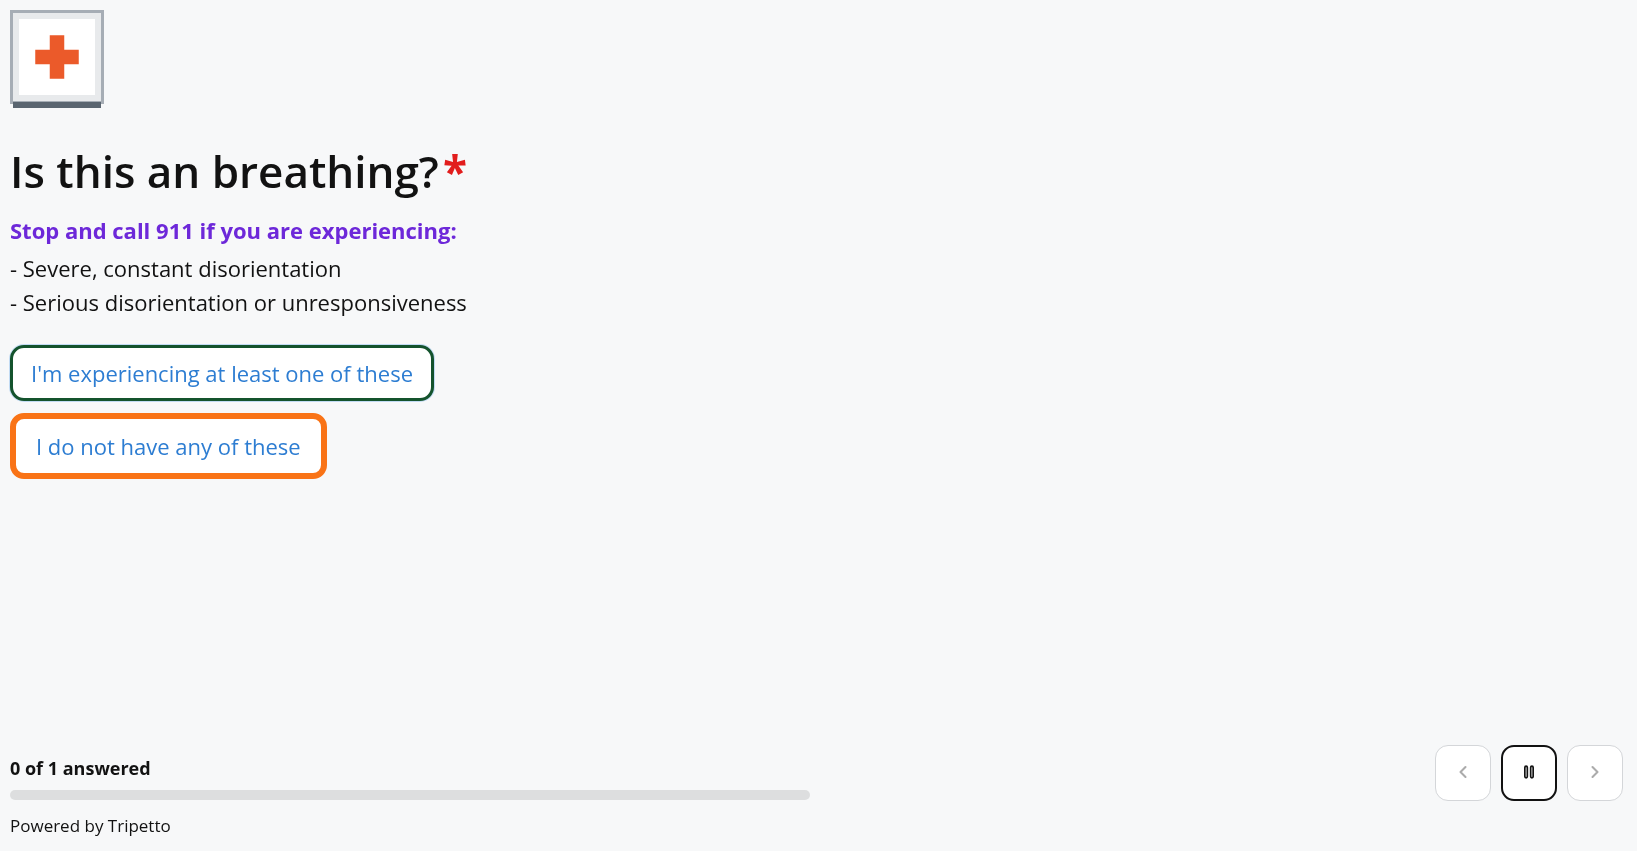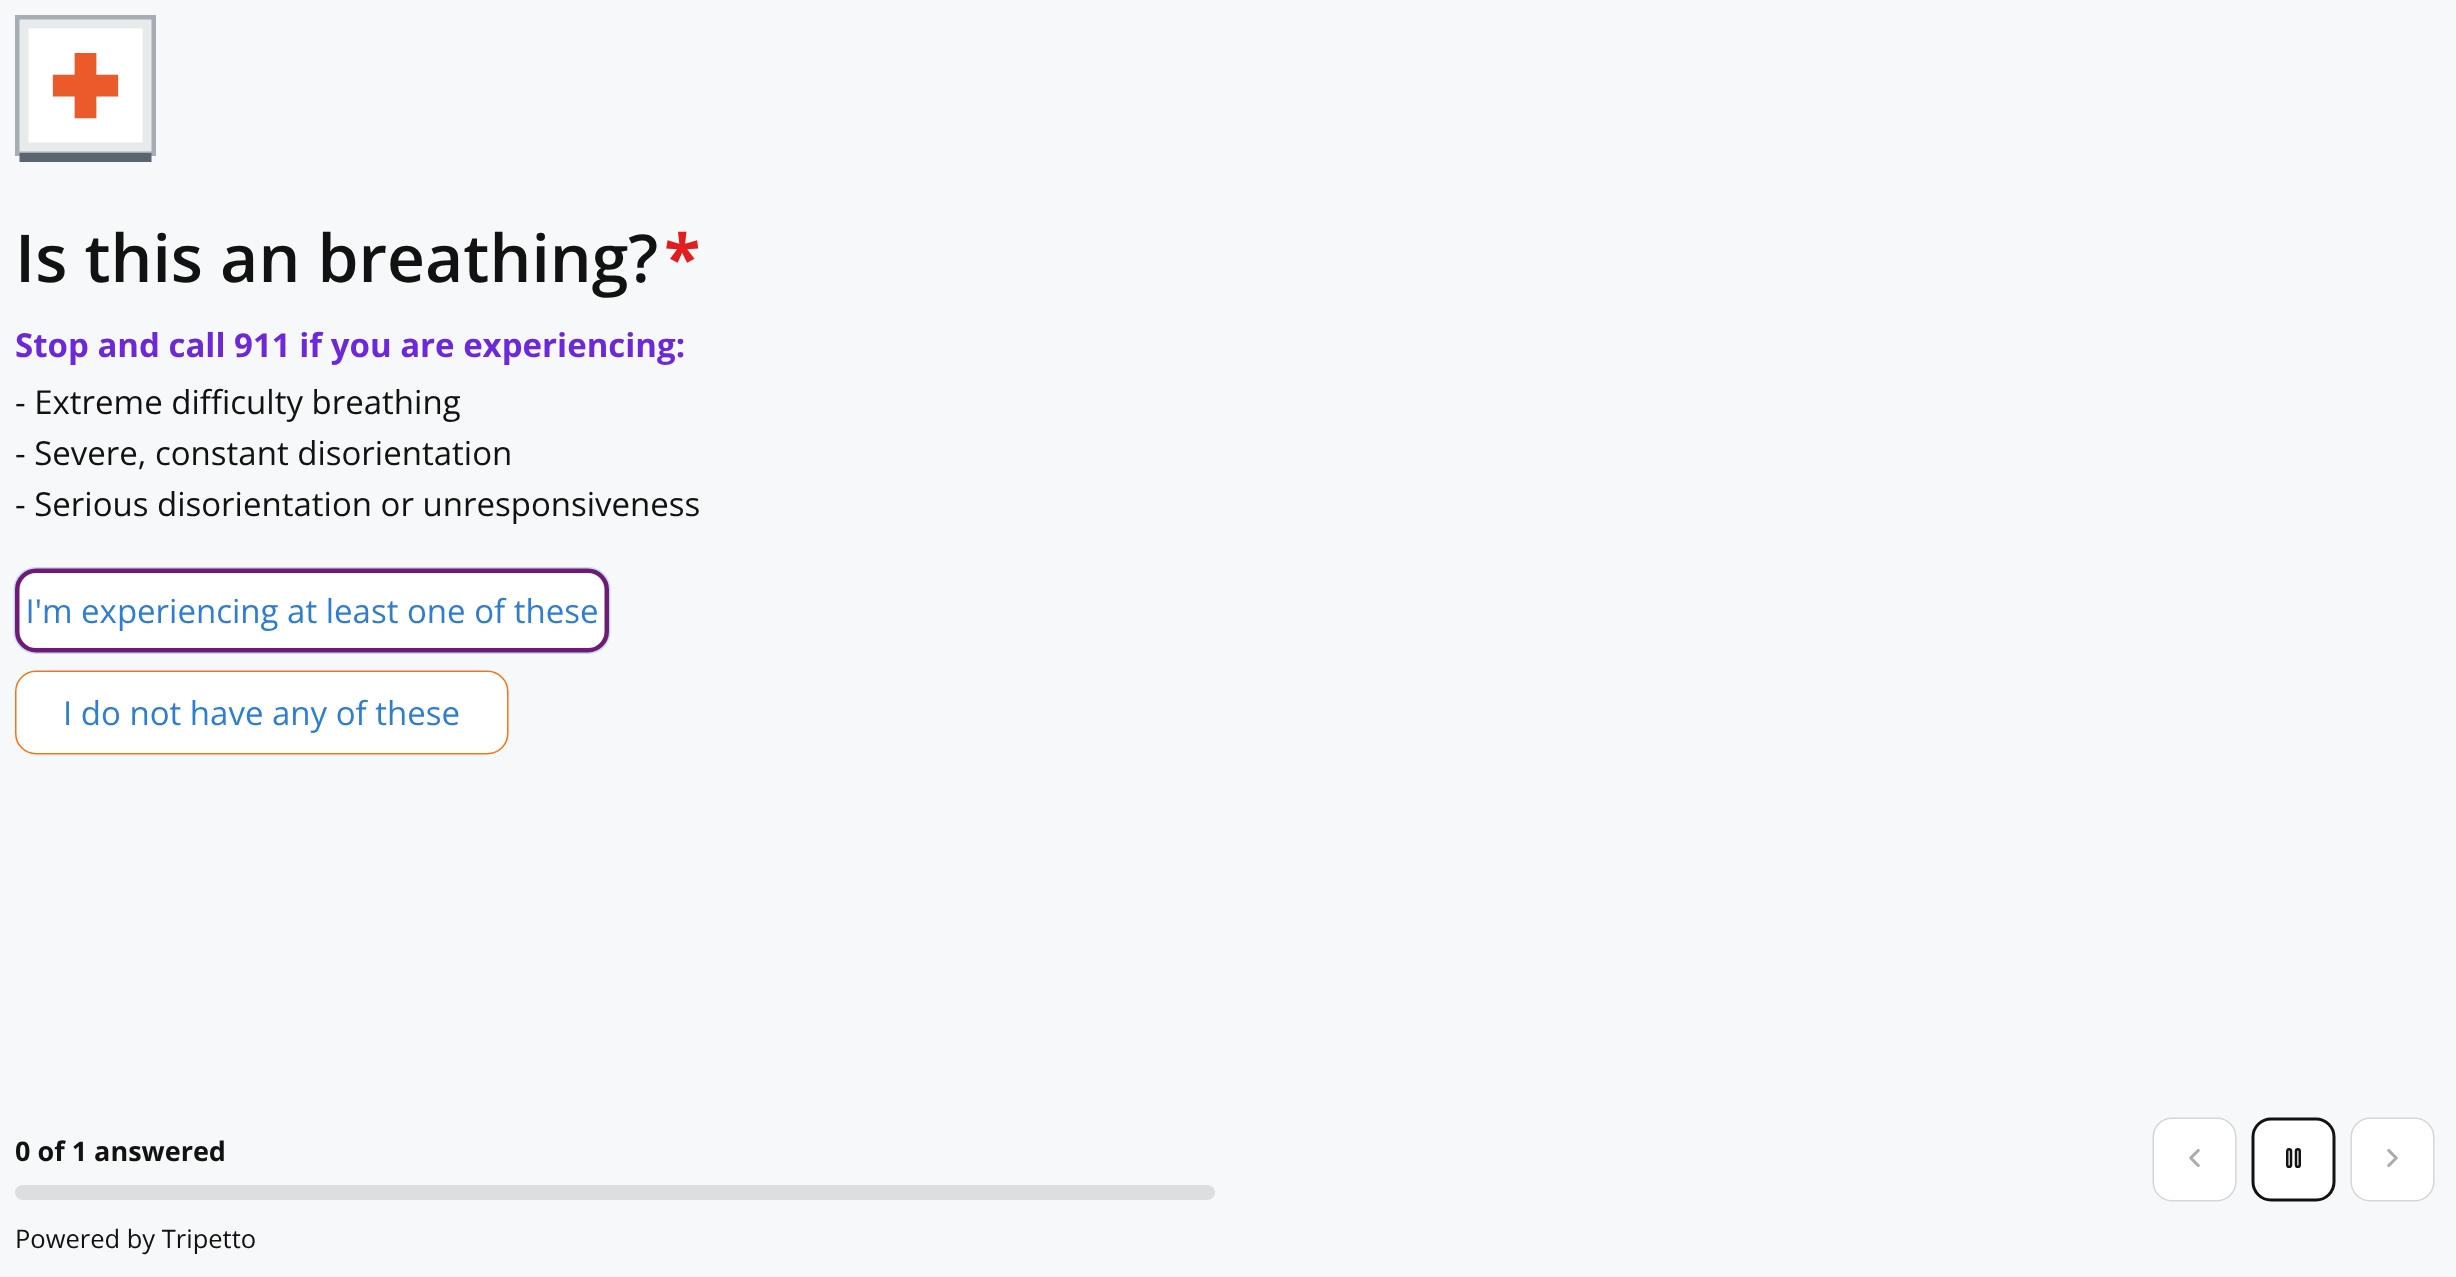--- a/index.html
+++ b/index.html
@@ -74,33 +74,33 @@
     }
     .options {
       margin-top: 26px;
       display: flex;
       flex-direction: column;
       align-items: flex-start;
       gap: 12px;
     }
     .option-btn {
       background: #ffffff;
-      border: 1px solid #f97316;
+      border: 6px solid #f97316;
       color: #2d7dd2;
       font-size: 22px;
       font-weight: 400;
-      padding: 12px 31px;
+      padding: 12px 20px;
       border-radius: 14px;
       cursor: pointer;
       font-family: inherit;
     }
     .option-btn.focused {
-      border: 3px solid #701a75;
+      border: 3px solid #14532d;
       box-shadow: 0 0 0 1px rgba(74,151,232,0.3);
-      padding: 10px 4px;
+      padding: 10px 18px;
     }
     .footer-bar {
       position: absolute;
       left: 0;
       right: 4px;
       bottom: 0;
       padding: 10px 10px 14px 10px;
     }
     .progress-text {
       font-size: 18px;
@@ -161,21 +161,20 @@
     <div class="medical-icon-shadow"></div>
   </div>
 
   <h1 class="question-title">
     <span>Is this an breathing?</span><span class="required-mark">*</span>
   </h1>
 
   <div class="subheading">Stop and call 911 if you are experiencing:</div>
 
   <div class="bullets">
-    <div class="bullet-line">- Extreme difficulty breathing</div>
     <div class="bullet-line">- Severe, constant disorientation</div>
     <div class="bullet-line">- Serious disorientation or unresponsiveness</div>
   </div>
 
   <div class="options">
     <button class="option-btn focused">I'm experiencing at least one of these</button>
     <button class="option-btn">I do not have any of these</button>
   </div>
 </div>
 

